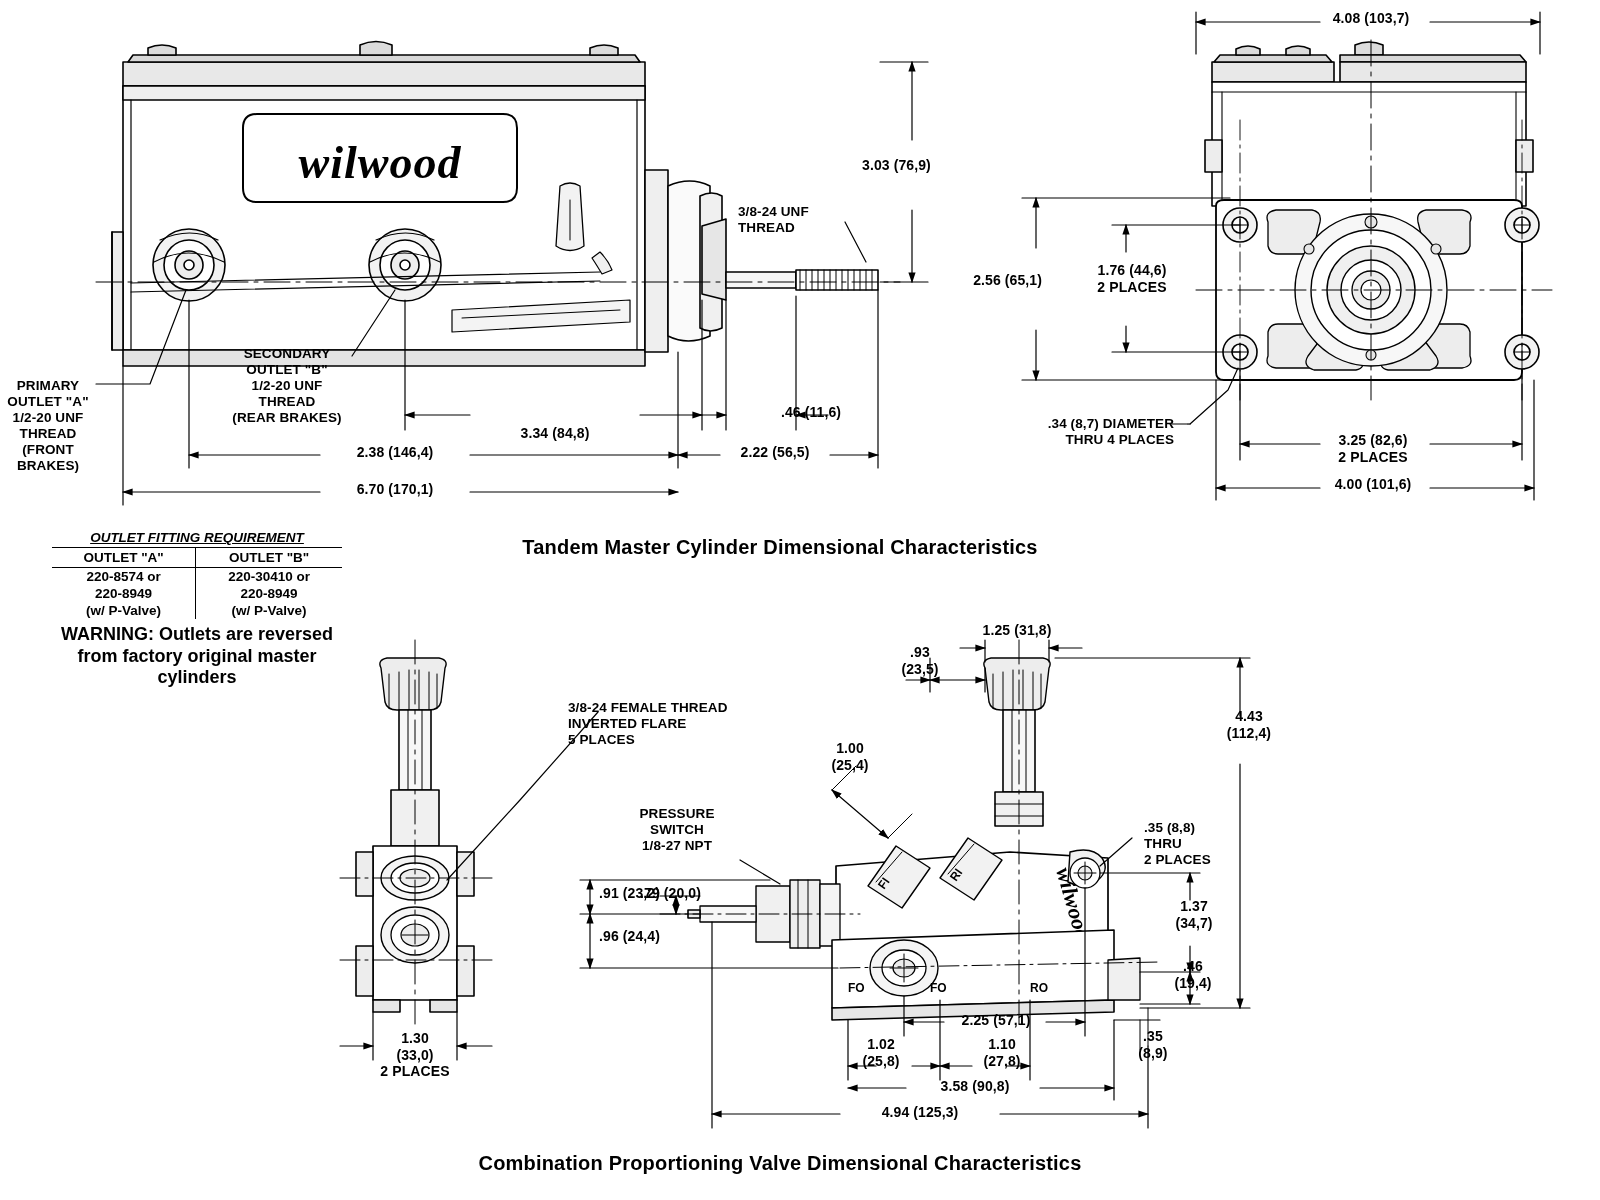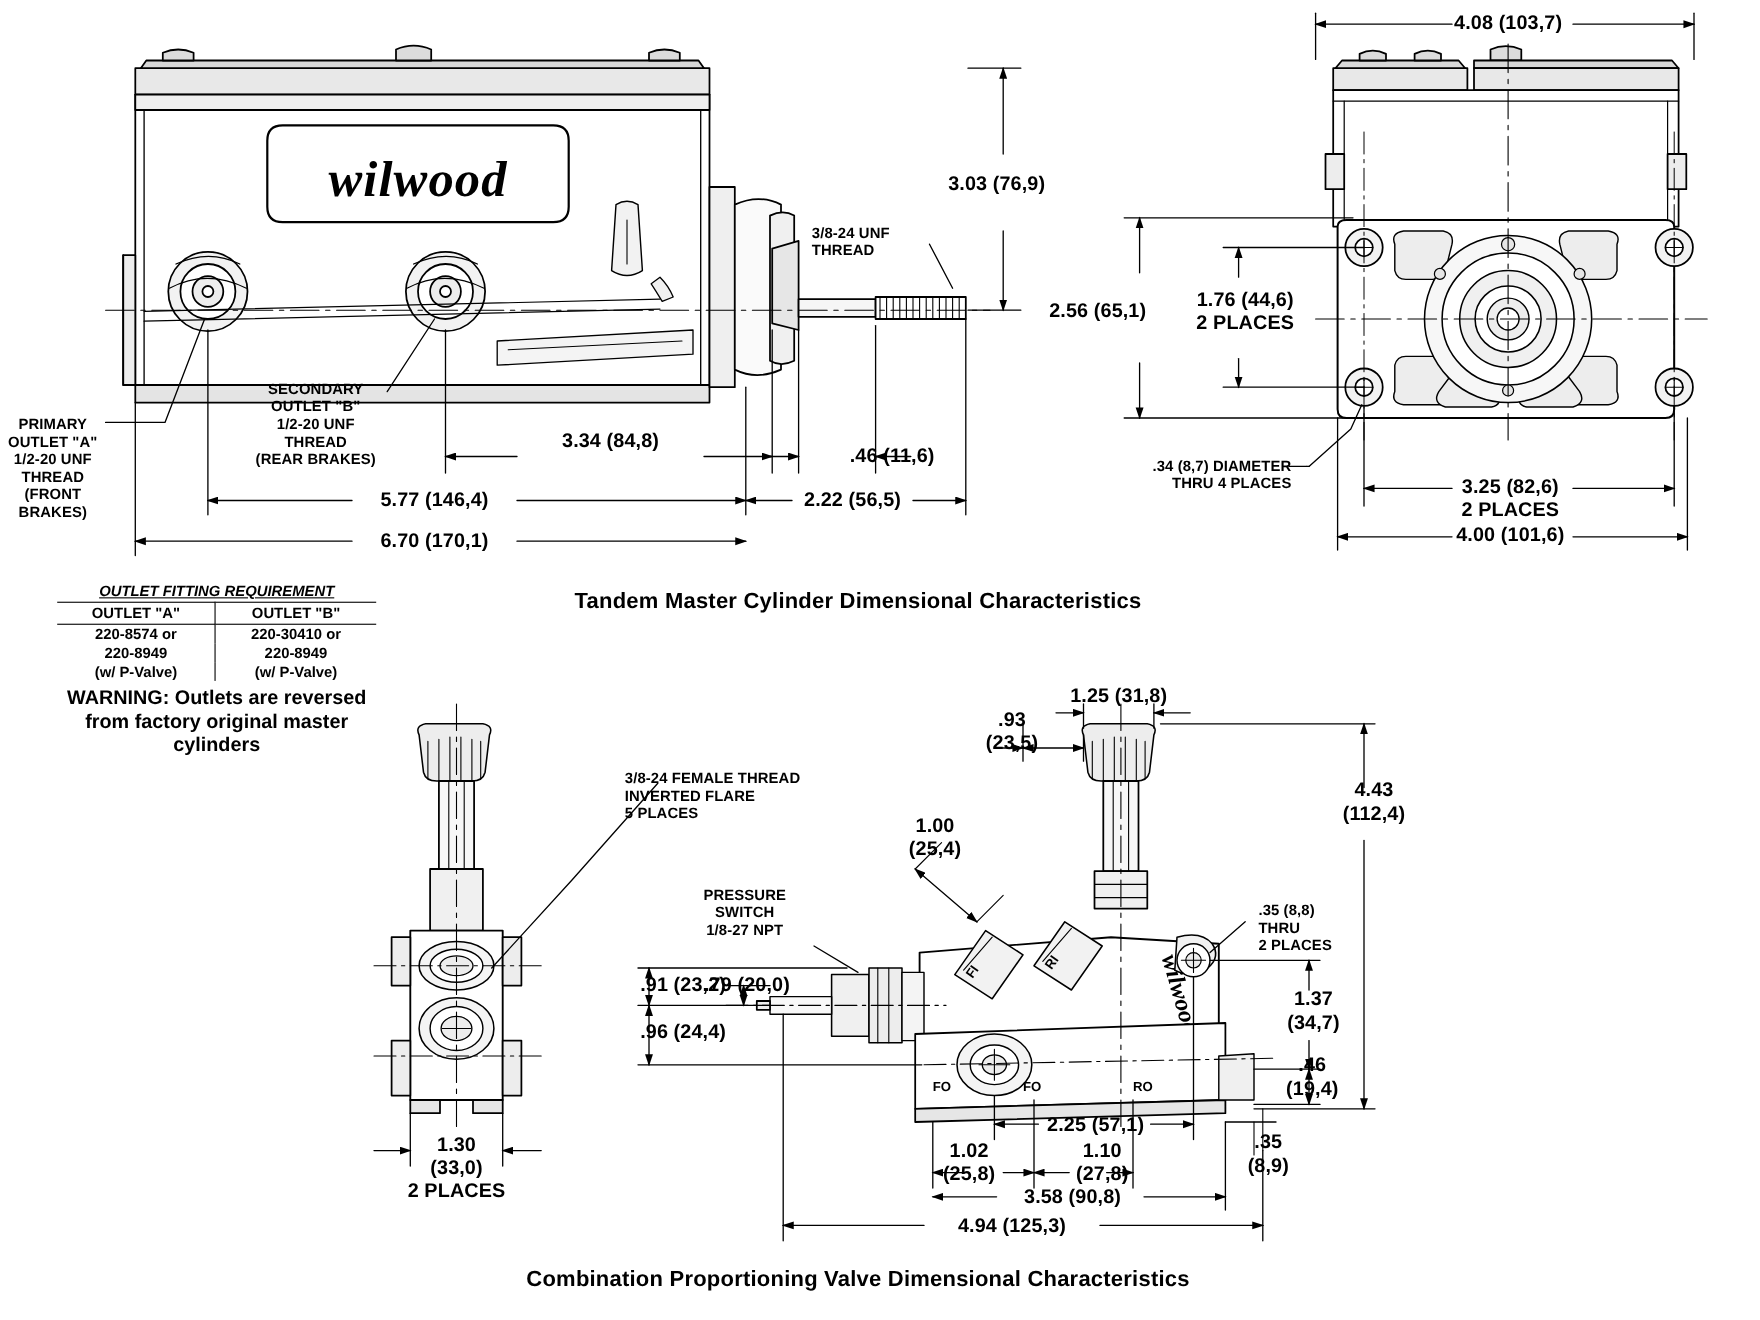--- a/index.html
+++ b/index.html
@@ -34,21 +34,21 @@
     font-size: 13.5px;
     font-weight: 700;
     line-height: 1.18;
     letter-spacing: 0.1px;
     white-space: pre;
     color: #000;
   }
   .lbl.c { text-align: center; }
   .lbl.r { text-align: right; }
   .dim {
-    font-size: 18px;
+    font-size: 14px;
     font-weight: 700;
   }
   .caption {
     font-size: 20px;
     font-weight: 700;
     letter-spacing: 0.2px;
   }
   
   #outlet-table {
     position: absolute;
@@ -475,23 +475,23 @@
     </g>
 
     <g fill="#000" stroke="none" font-family="Liberation Sans, sans-serif" font-size="12" font-weight="700">
       <text x="848" y="992">FO</text>
       <text x="930" y="992">FO</text>
       <text x="1030" y="992">RO</text>
     </g>
   </svg>
 
   <div class="lbl dim" style="left:862px; top:157px;">3.03 (76,9)</div>
-  <div class="lbl dim c" style="left:470px; top:390px; width:170px;">3.34 (84,8)</div>
+  <div class="lbl dim c" style="left:470px; top:425px; width:170px;">3.34 (84,8)</div>
   <div class="lbl dim c" style="left:726px; top:404px; width:170px;">.46 (11,6)</div>
-  <div class="lbl dim c" style="left:320px; top:444px; width:150px;">5.77 (146,4)</div>
+  <div class="lbl dim c" style="left:320px; top:444px; width:150px;">2.38 (146,4)</div>
   <div class="lbl dim c" style="left:718px; top:444px; width:114px;">2.22 (56,5)</div>
   <div class="lbl dim c" style="left:320px; top:481px; width:150px;">6.70 (170,1)</div>
 
   <div class="lbl c" style="left:0px; top:378px; width:96px;">PRIMARY
 OUTLET "A"
 1/2-20 UNF
 THREAD
 (FRONT
 BRAKES)</div>
   <div class="lbl c" style="left:222px; top:346px; width:130px;">SECONDARY

